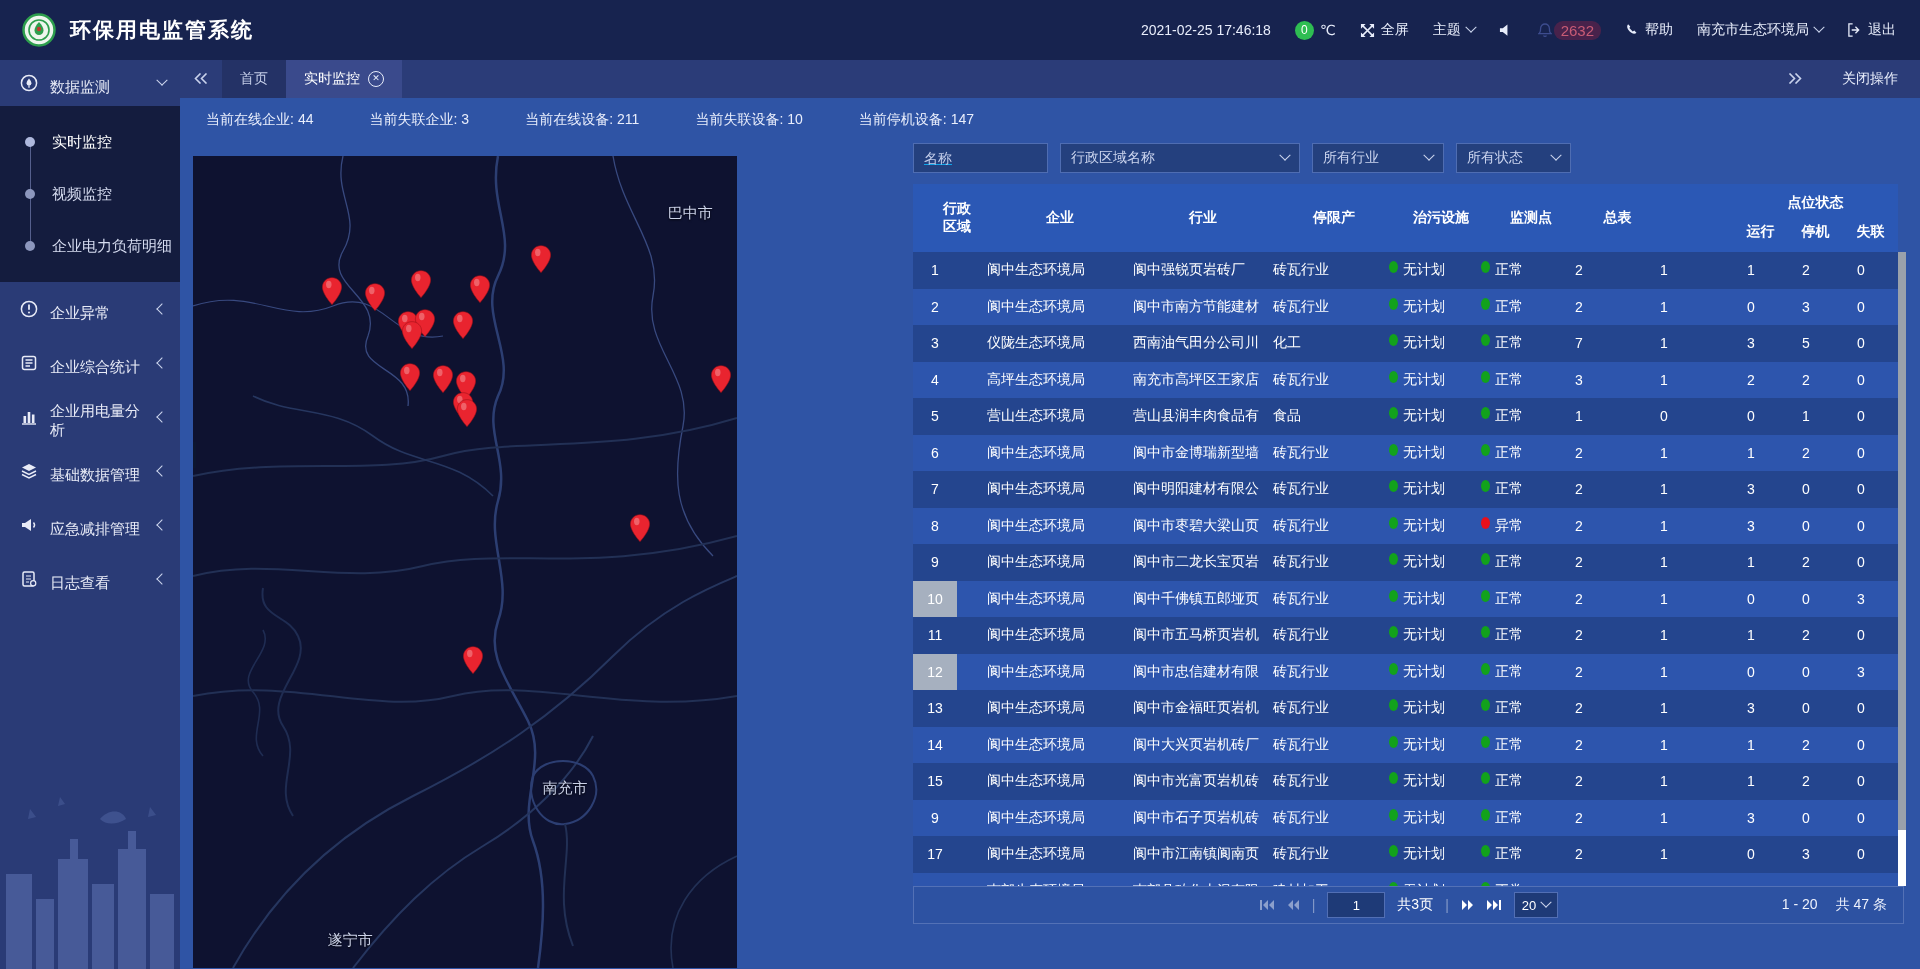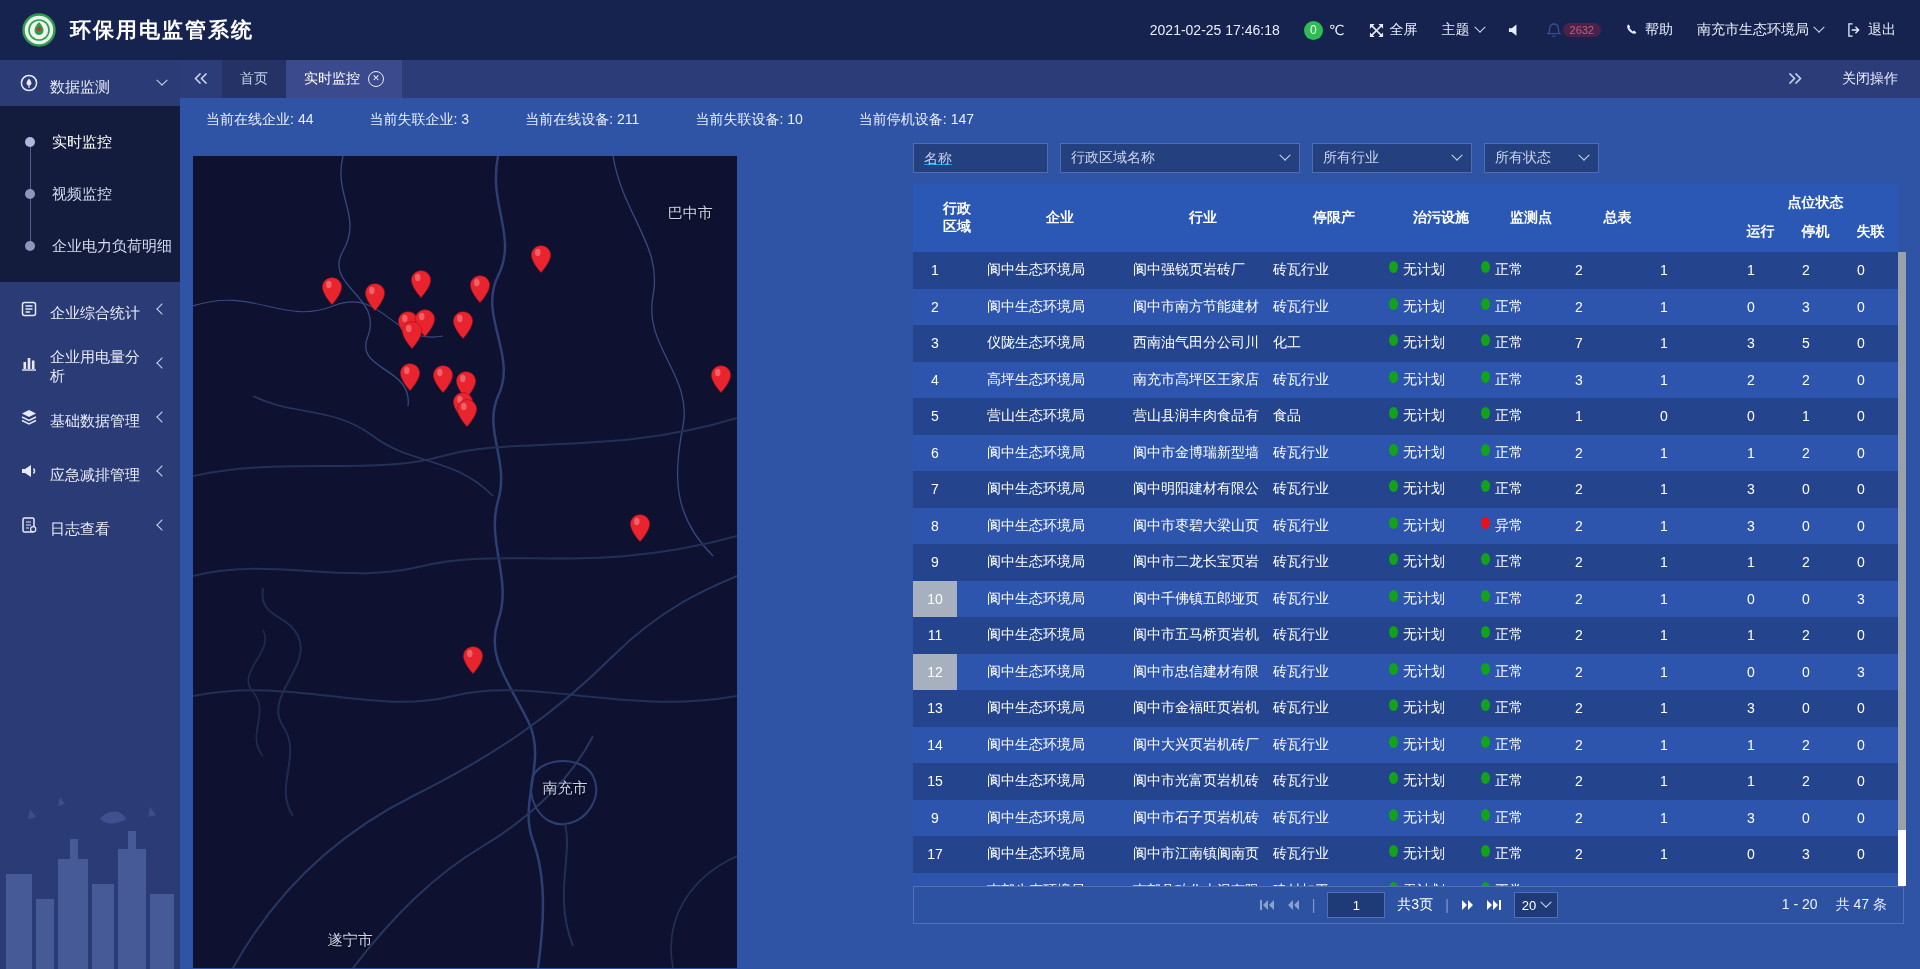--- a/index.html
+++ b/index.html
@@ -7,21 +7,21 @@
   .app{position:relative;width:1920px;height:969px;overflow:hidden;background:#2f54a5;color:#fff;}
 
   
   .hdr{position:absolute;left:0;top:0;width:1920px;height:60px;background:#17234f;display:flex;align-items:center;z-index:30;}
   .hdr .logo{margin-left:22px;width:34px;height:34px;flex:none;}
   .hdr .title{margin-left:14px;font-size:21px;font-weight:bold;letter-spacing:2px;}
   .hdr .right{margin-left:auto;display:flex;align-items:center;gap:24px;padding-right:24px;font-size:14px;color:#e8edfb;}
   .hitem{display:flex;align-items:center;gap:6px;cursor:pointer;}
   .tempbadge{width:19px;height:19px;border-radius:50%;background:#2ebd52;color:#fff;font-size:12px;display:flex;align-items:center;justify-content:center;}
   .bellwrap{display:flex;align-items:center;gap:2px;opacity:.85;}
-  .bellbadge{background:rgba(190,35,70,.35);color:#e8657c;font-size:11px;padding:1px 7px;border-radius:9px;}
+  .bellbadge{background:rgba(190,35,70,.35);color:#e8657c;font-size:15px;padding:1px 7px;border-radius:9px;}
   .chev{display:inline-block;width:7px;height:7px;border-right:1.6px solid #cdd6ee;border-bottom:1.6px solid #cdd6ee;}
   .chev.down{transform:rotate(45deg) translate(-2px,-2px);}
   .chev.left{transform:rotate(135deg);}
   .icn{display:inline-flex;align-items:center;justify-content:center;}
 
   
   .sb{position:absolute;left:0;top:60px;width:180px;bottom:0;background:#2a3b76;z-index:20;}
   .sb-item{height:54px;display:flex;align-items:center;padding:0 14px 0 20px;gap:12px;font-size:15px;color:#e8ebf7;cursor:pointer;}
   .sb-item:first-child{height:46px;}
   .sb-item .lbl{flex:1;margin-top:8px;}
@@ -182,20 +182,29 @@
         <span class="txt">视频监控</span>
       </div>
       <div class="sub-item">
         <span class="dotline"></span>
         <span class="bdot"></span>
         <span class="txt">企业电力负荷明细</span>
       </div>
     </div>
     <div class="sb-item">
       <svg class="icn" width="18" height="18" viewBox="0 0 18 18">
+          <circle cx="9" cy="9" r="7.6" fill="none" stroke="#e8ebf7" stroke-width="1.5"></circle>
+          <path d="M9 4.6v5.2" stroke="#e8ebf7" stroke-width="1.8"></path>
+          <circle cx="9" cy="12.6" r="1" fill="#e8ebf7"></circle>
+        </svg>
+      <span class="lbl">企业异常</span>
+      <span class="chev left"></span>
+    </div>
+    <div class="sb-item">
+      <svg class="icn" width="18" height="18" viewBox="0 0 18 18">
           <rect x="2.5" y="2.5" width="13" height="13" rx="2" fill="none" stroke="#e8ebf7" stroke-width="1.5"></rect>
           <path d="M5.5 6h7M5.5 9h7M5.5 12h4.5" stroke="#e8ebf7" stroke-width="1.3"></path>
         </svg>
       <span class="lbl">企业综合统计</span>
       <span class="chev left"></span>
     </div>
     <div class="sb-item">
       <svg class="icn" width="18" height="18" viewBox="0 0 18 18">
           <path d="M2 16h14" stroke="#e8ebf7" stroke-width="1.4"></path>
           <rect x="3.5" y="8" width="2.6" height="7" fill="#e8ebf7"></rect>
@@ -379,21 +388,21 @@
       </div>
     </div>
 
     <div class="rp">
       <div class="filters">
         <input class="f-input" style="width: 135px;" placeholder="名称">
         <div class="f-select" style="width:240px">
           <span>行政区域名称</span>
           <span class="chev down"></span>
         </div>
-        <div class="f-select" style="width:160px">
+        <div class="f-select" style="width:132px">
           <span>所有行业</span>
           <span class="chev down"></span>
         </div>
         <div class="f-select" style="width:115px">
           <span>所有状态</span>
           <span class="chev down"></span>
         </div>
       </div>
 
       <div class="tablewrap">

